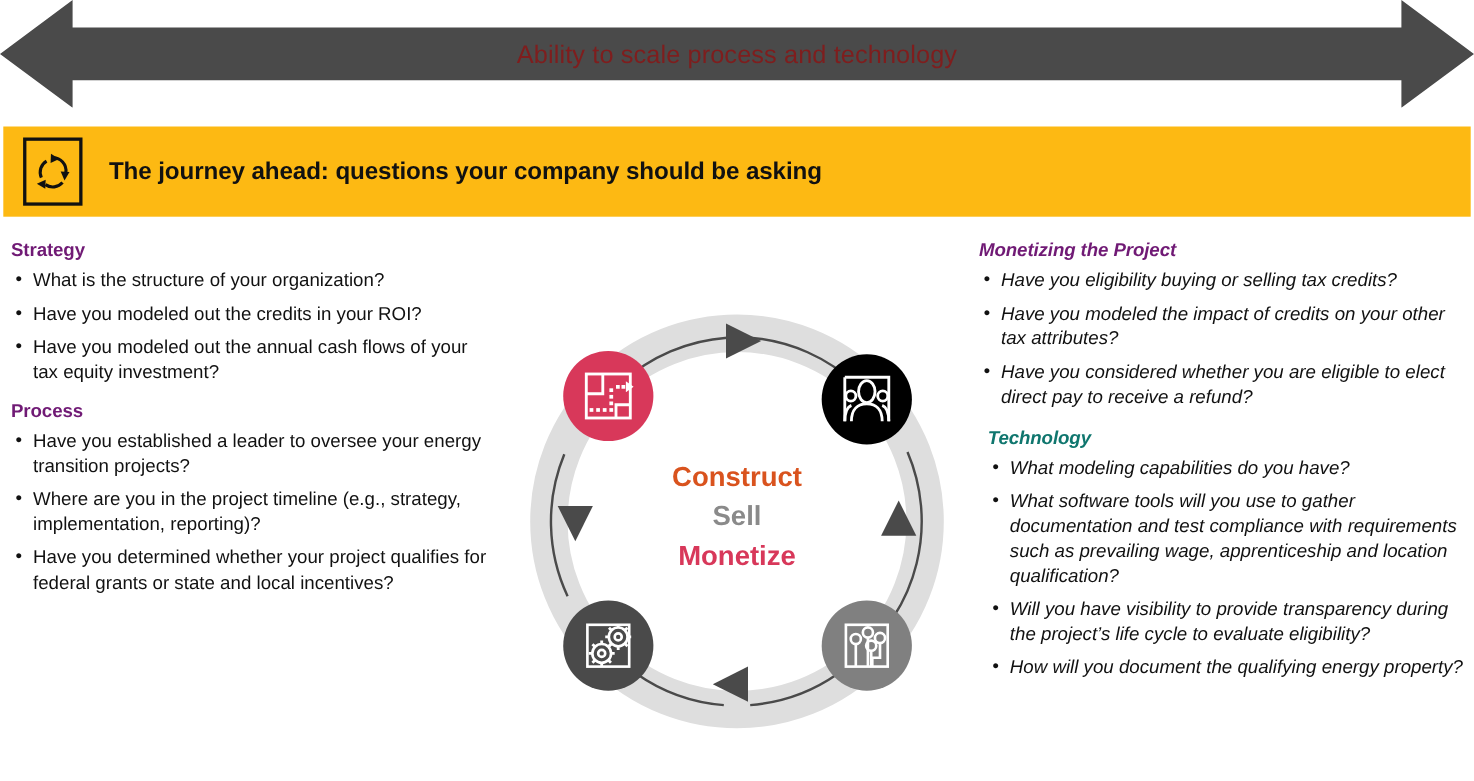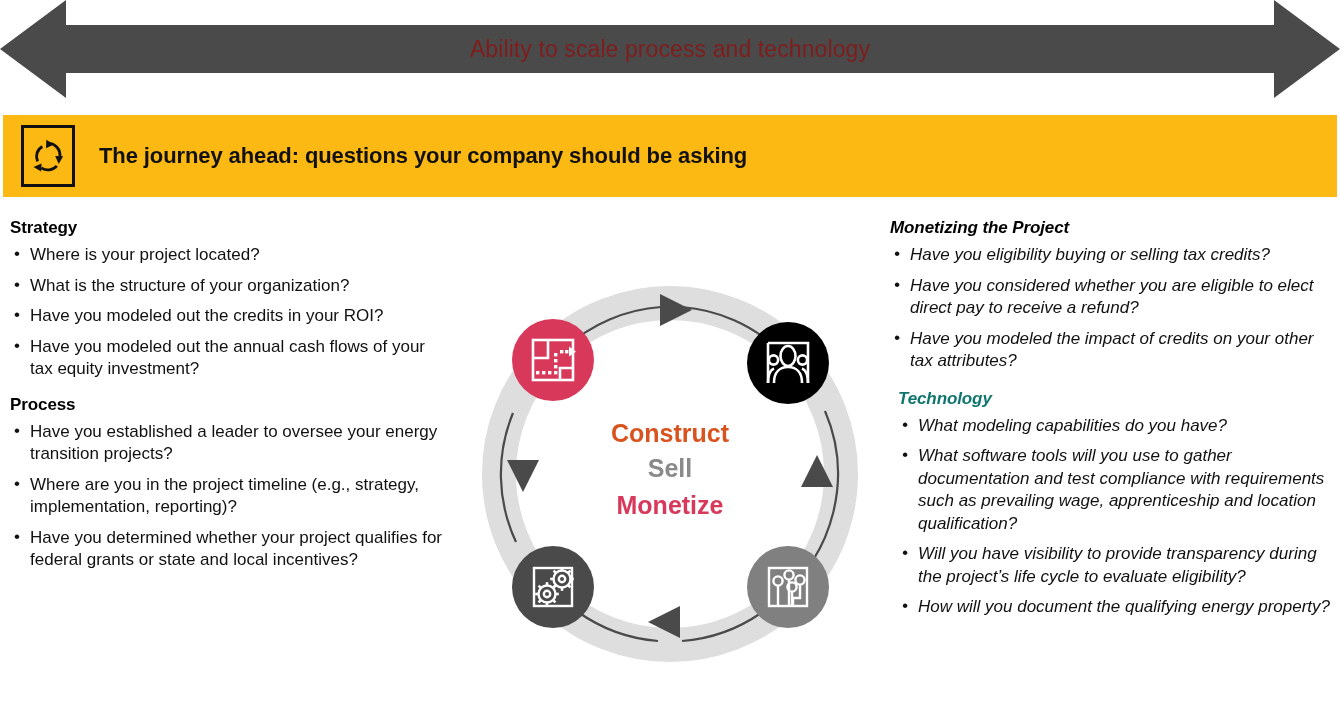--- a/index.html
+++ b/index.html
@@ -76,21 +76,21 @@
   .column {
     position: absolute;
     top: 218px;
   }
   #left-column { left: 10px; width: 440px; }
   #right-column { left: 890px; width: 450px; font-style: italic; }
   #right-column .section.tech { padding-left: 8px; }
 
   .section { margin-bottom: 6px; }
   .section-heading {
-    color: #000000;
+    color: #701a75;
     font-size: 17px;
     font-weight: bold;
     margin: 0 0 6px 0;
     letter-spacing: -.1px;
   }
   .section.tech .section-heading { color: #0f766e; }
 
   ul.qlist {
     list-style: none;
     margin: 0;
@@ -159,21 +159,20 @@
     </svg>
   </div>
   <div id="journey-title">The journey ahead: questions your company should be asking</div>
 </div>
 
 <div id="left-column" class="column">
 
   <div class="section">
     <h3 class="section-heading">Strategy</h3>
     <ul class="qlist">
-      <li>Where is your project located?</li>
       <li>What is the structure of your organization?</li>
       <li>Have you modeled out the credits in your ROI?</li>
       <li>Have you modeled out the annual cash flows of your tax equity investment?</li>
     </ul>
   </div>
 
   <div class="section">
     <h3 class="section-heading">Process</h3>
     <ul class="qlist">
       <li>Have you established a leader to oversee your energy transition projects?</li>
@@ -183,22 +182,22 @@
   </div>
 
 </div>
 
 <div id="right-column" class="column">
 
   <div class="section">
     <h3 class="section-heading">Monetizing the Project</h3>
     <ul class="qlist">
       <li>Have you eligibility buying or selling tax credits?</li>
+      <li>Have you modeled the impact of credits on your other tax attributes?</li>
       <li>Have you considered whether you are eligible to elect direct pay to receive a refund?</li>
-      <li>Have you modeled the impact of credits on your other tax attributes?</li>
     </ul>
   </div>
 
   <div class="section tech">
     <h3 class="section-heading">Technology</h3>
     <ul class="qlist">
       <li>What modeling capabilities do you have?</li>
       <li>What software tools will you use to gather documentation and test compliance with requirements such as prevailing wage, apprenticeship and location qualification?</li>
       <li>Will you have visibility to provide transparency during the project’s life cycle to evaluate eligibility?</li>
       <li>How will you document the qualifying energy property?</li>

